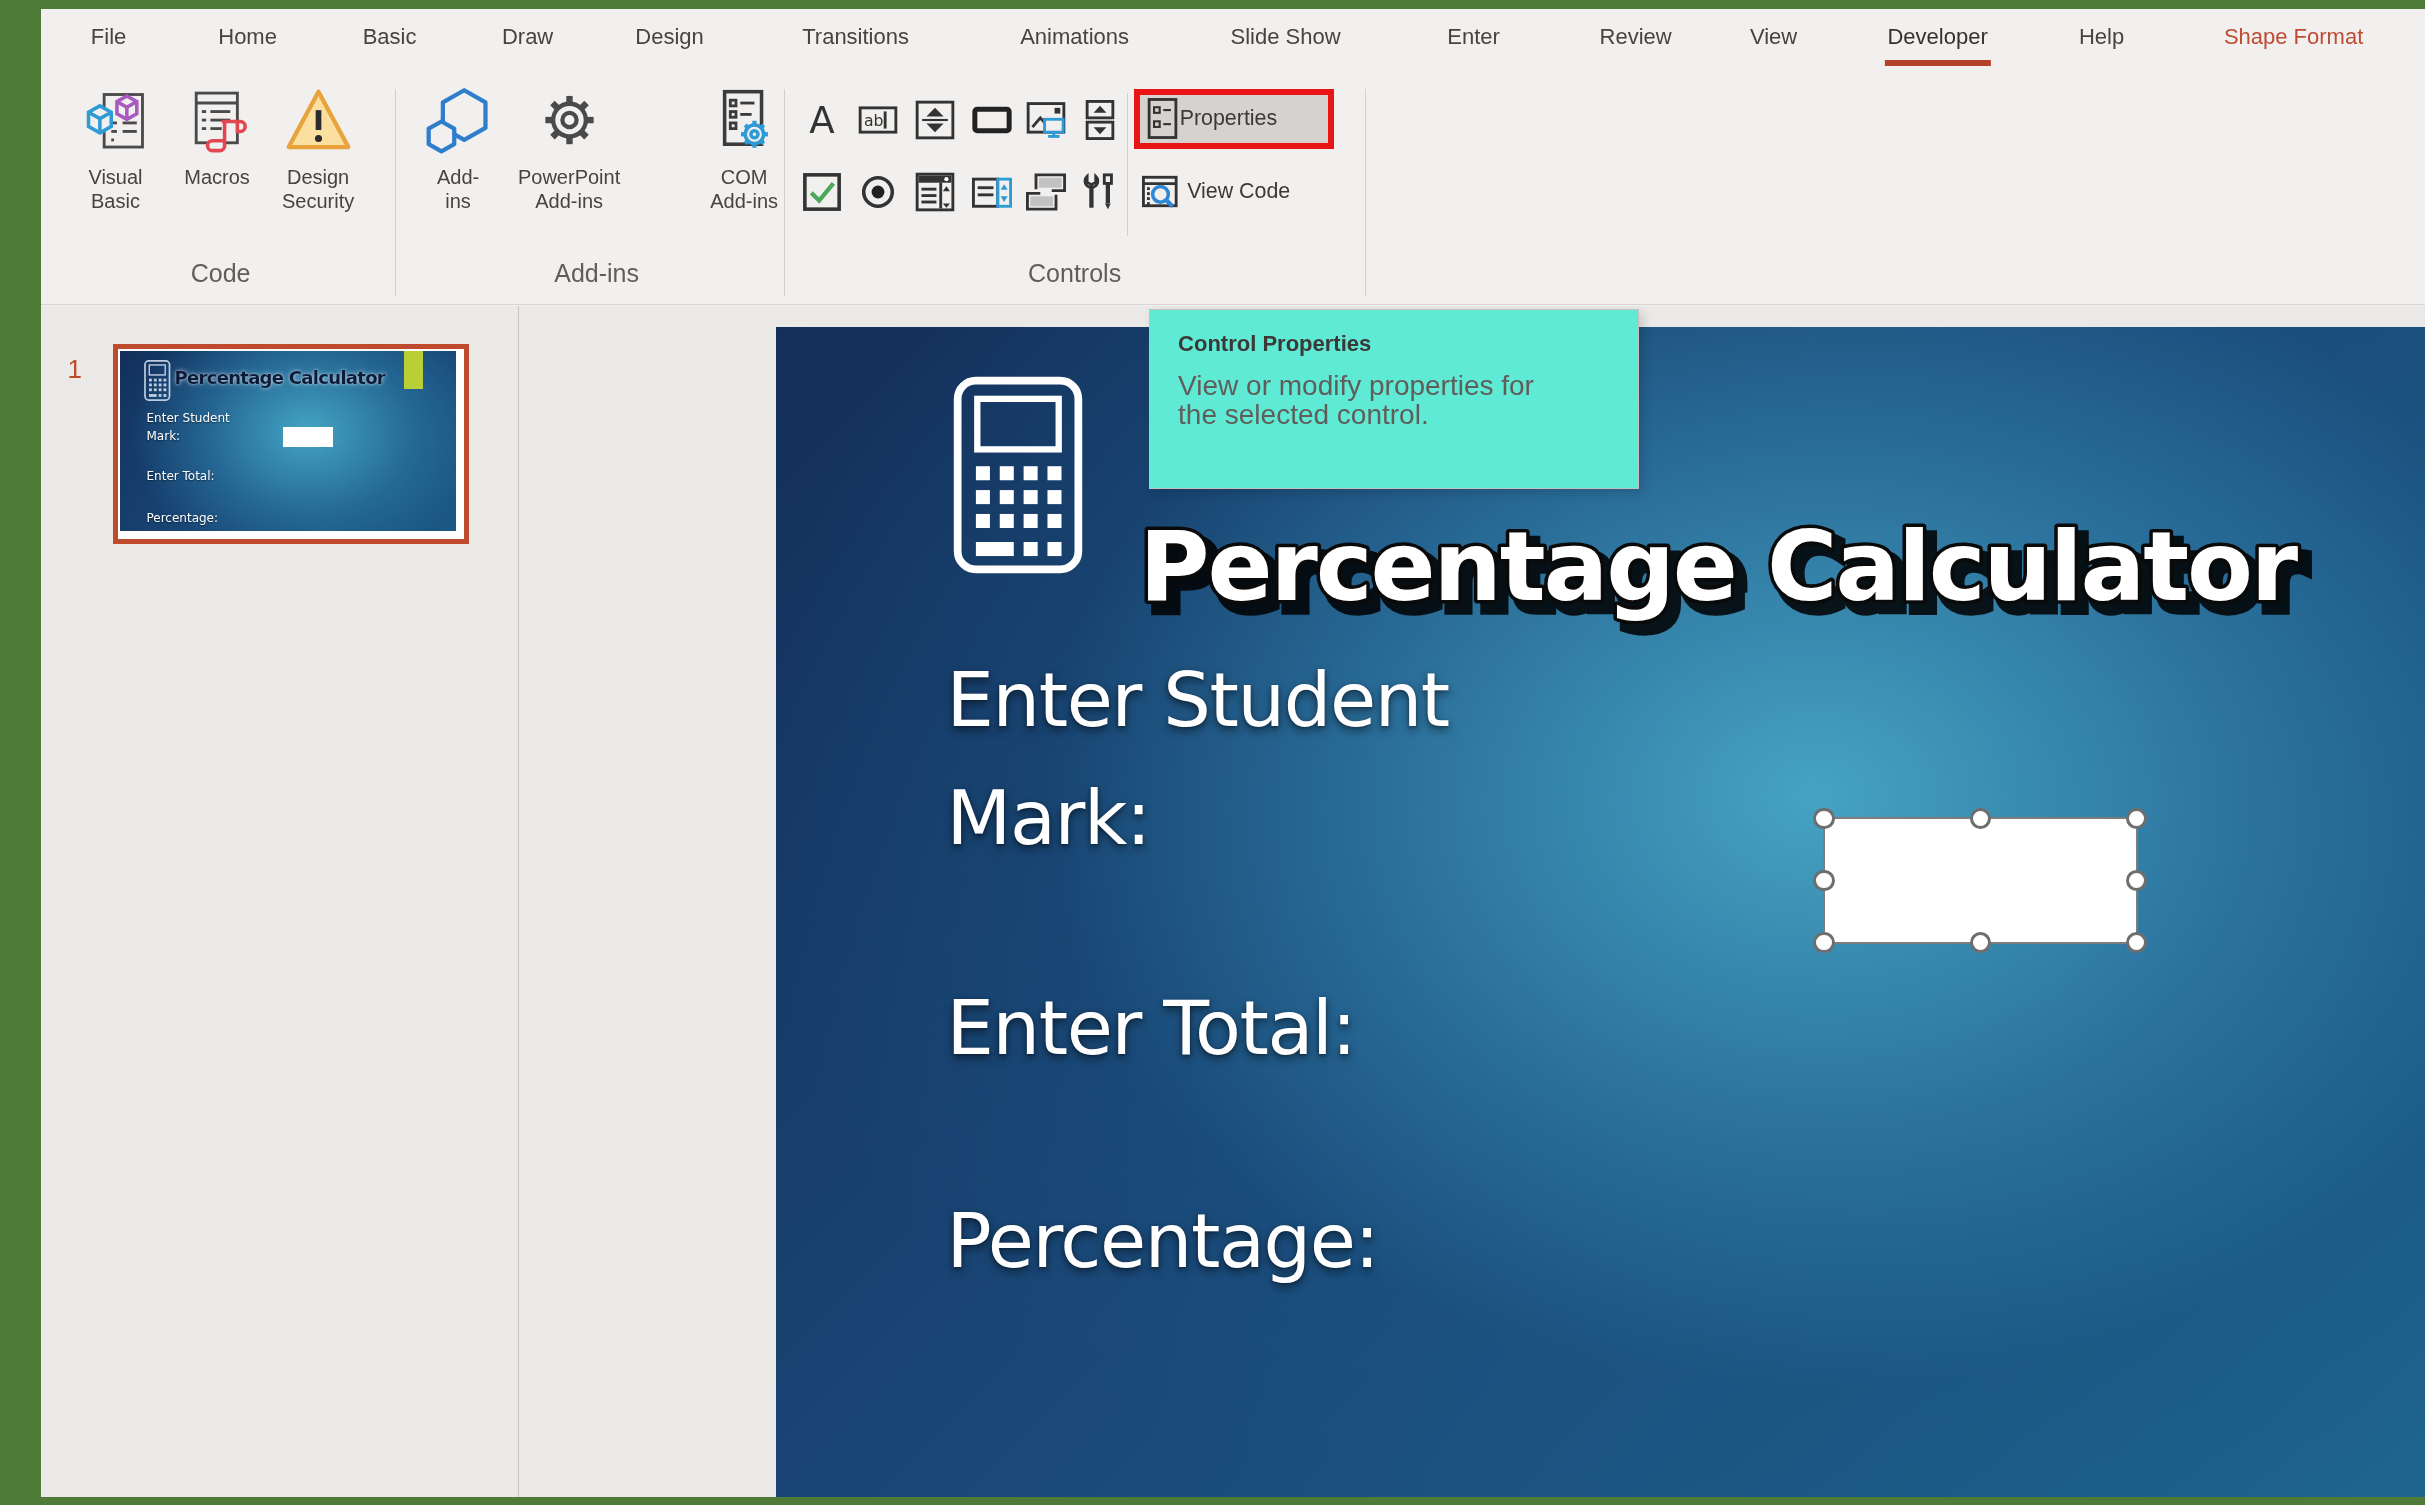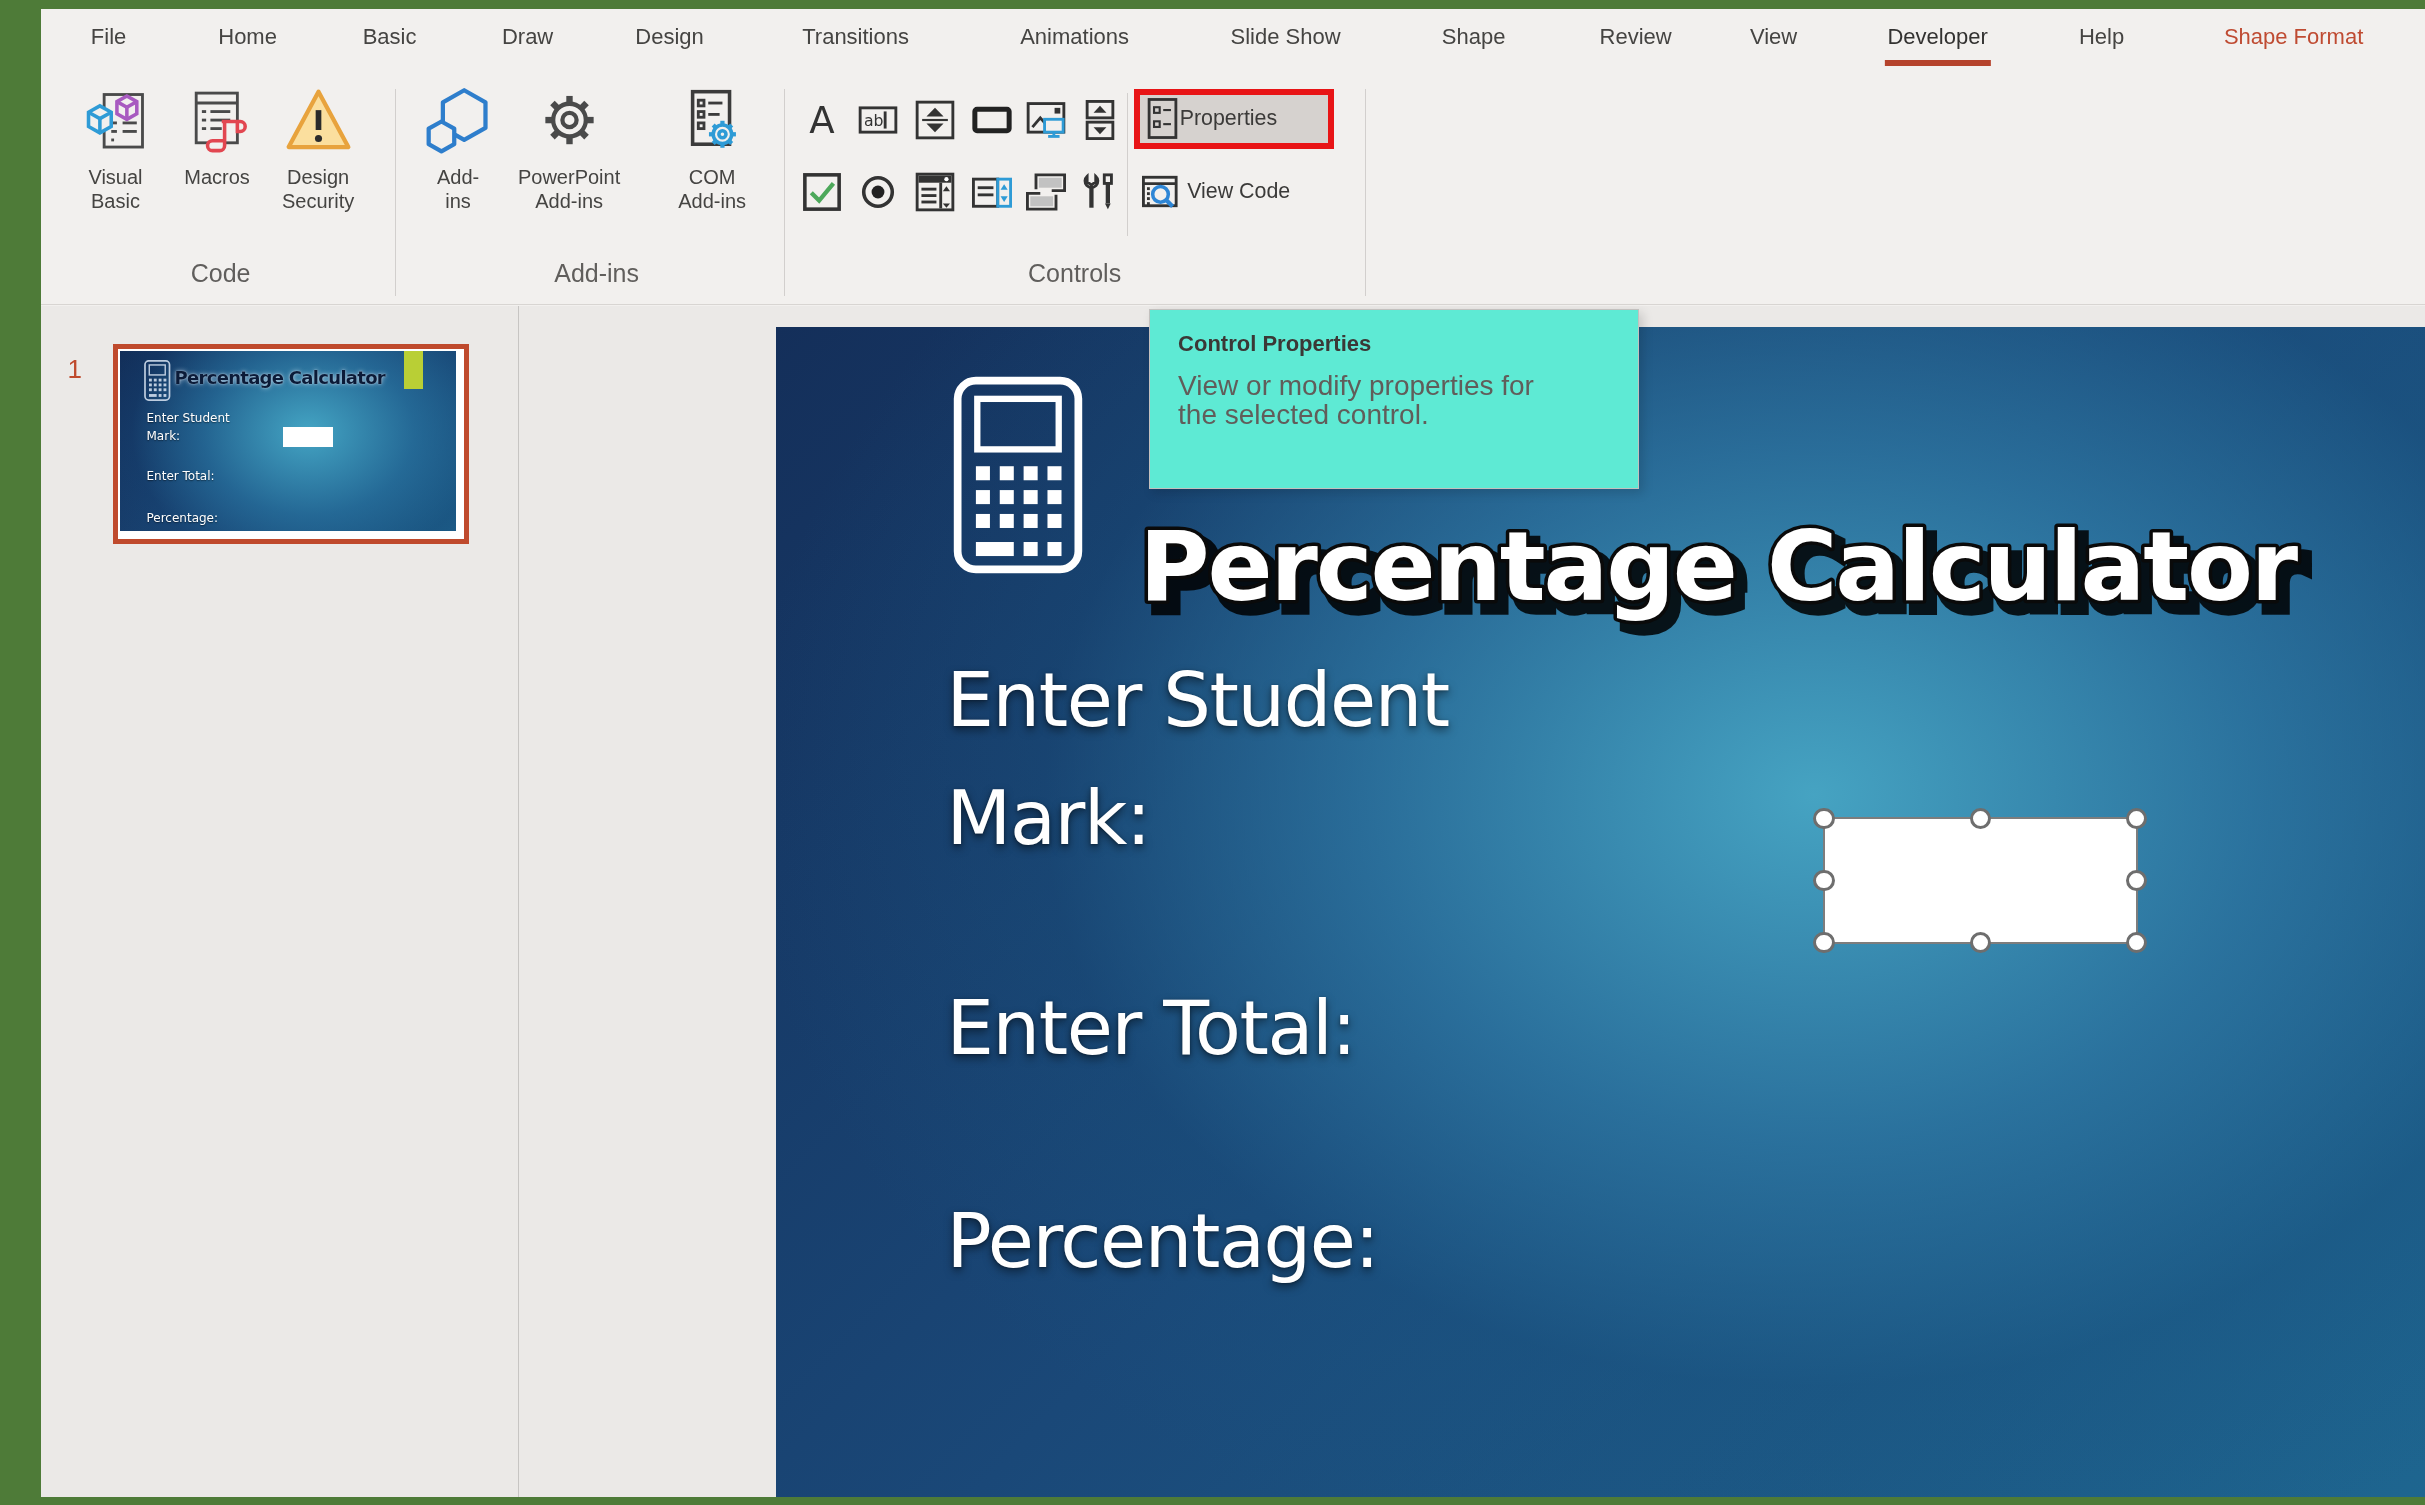--- a/index.html
+++ b/index.html
@@ -67,21 +67,21 @@
 
     <div class="menubar">
       <span class="menu-item" style="left:68px">File</span>
       <span class="menu-item" style="left:207px">Home</span>
       <span class="menu-item" style="left:349px">Basic</span>
       <span class="menu-item" style="left:487px">Draw</span>
       <span class="menu-item" style="left:629px">Design</span>
       <span class="menu-item" style="left:815px">Transitions</span>
       <span class="menu-item" style="left:1034px">Animations</span>
       <span class="menu-item" style="left:1245px">Slide Show</span>
-      <span class="menu-item" style="left:1433px">Shape</span>
+      <span class="menu-item" style="left:1433px">Enter</span>
       <span class="menu-item" style="left:1595px">Review</span>
       <span class="menu-item" style="left:1733px">View</span>
       <span class="menu-item active" style="left:1897px">Developer</span>
       <span class="menu-item" style="left:2061px">Help</span>
       <span class="menu-item contextual" style="left:2253px">Shape Format</span>
     </div>
 
     <div class="ribbon">
 
       <div class="big-btn" style="left:21.4px">
@@ -172,21 +172,21 @@
                   <line x1="67" y1="65" x2="74" y2="72"></line>
                 <line x1="26" y1="72" x2="33" y2="65"></line>
                   <line x1="67" y1="31" x2="74" y2="24"></line>
               </g>
             </g>
           </svg>
         </span>
         <div class="cap"><span>PowerPoint</span><br><span>Add-ins</span></div>
       </div>
 
-      <div class="big-btn" style="left:618px">
+      <div class="big-btn" style="left:650px">
         <span class="ic">
           <svg width="71" height="71" viewBox="0 0 100 100">
             <rect x="22" y="8" width="52" height="74" fill="none" stroke="#3b3b3b" stroke-width="5"></rect>
             <g stroke="#3b3b3b" stroke-width="4" fill="none">
               <rect x="30" y="20" width="8" height="8"></rect>
                 <rect x="30" y="36" width="8" height="8"></rect>
                 <rect x="30" y="52" width="8" height="8"></rect>
               <line x1="44" y1="24" x2="64" y2="24"></line>
                 <line x1="44" y1="40" x2="60" y2="40"></line>
             </g>

